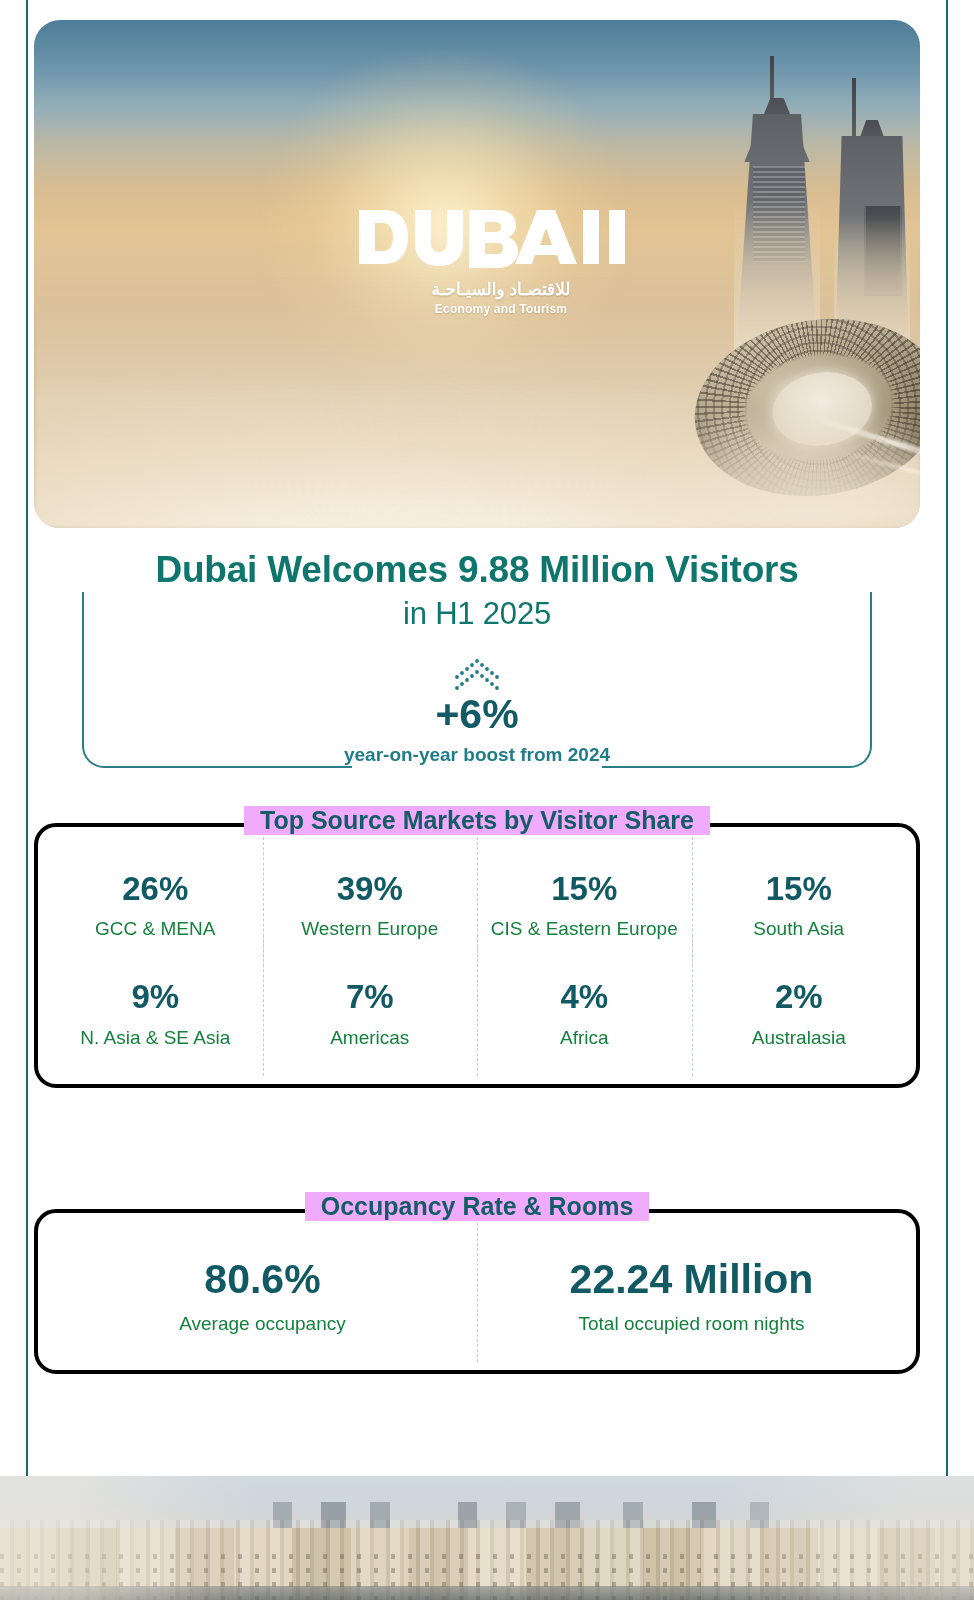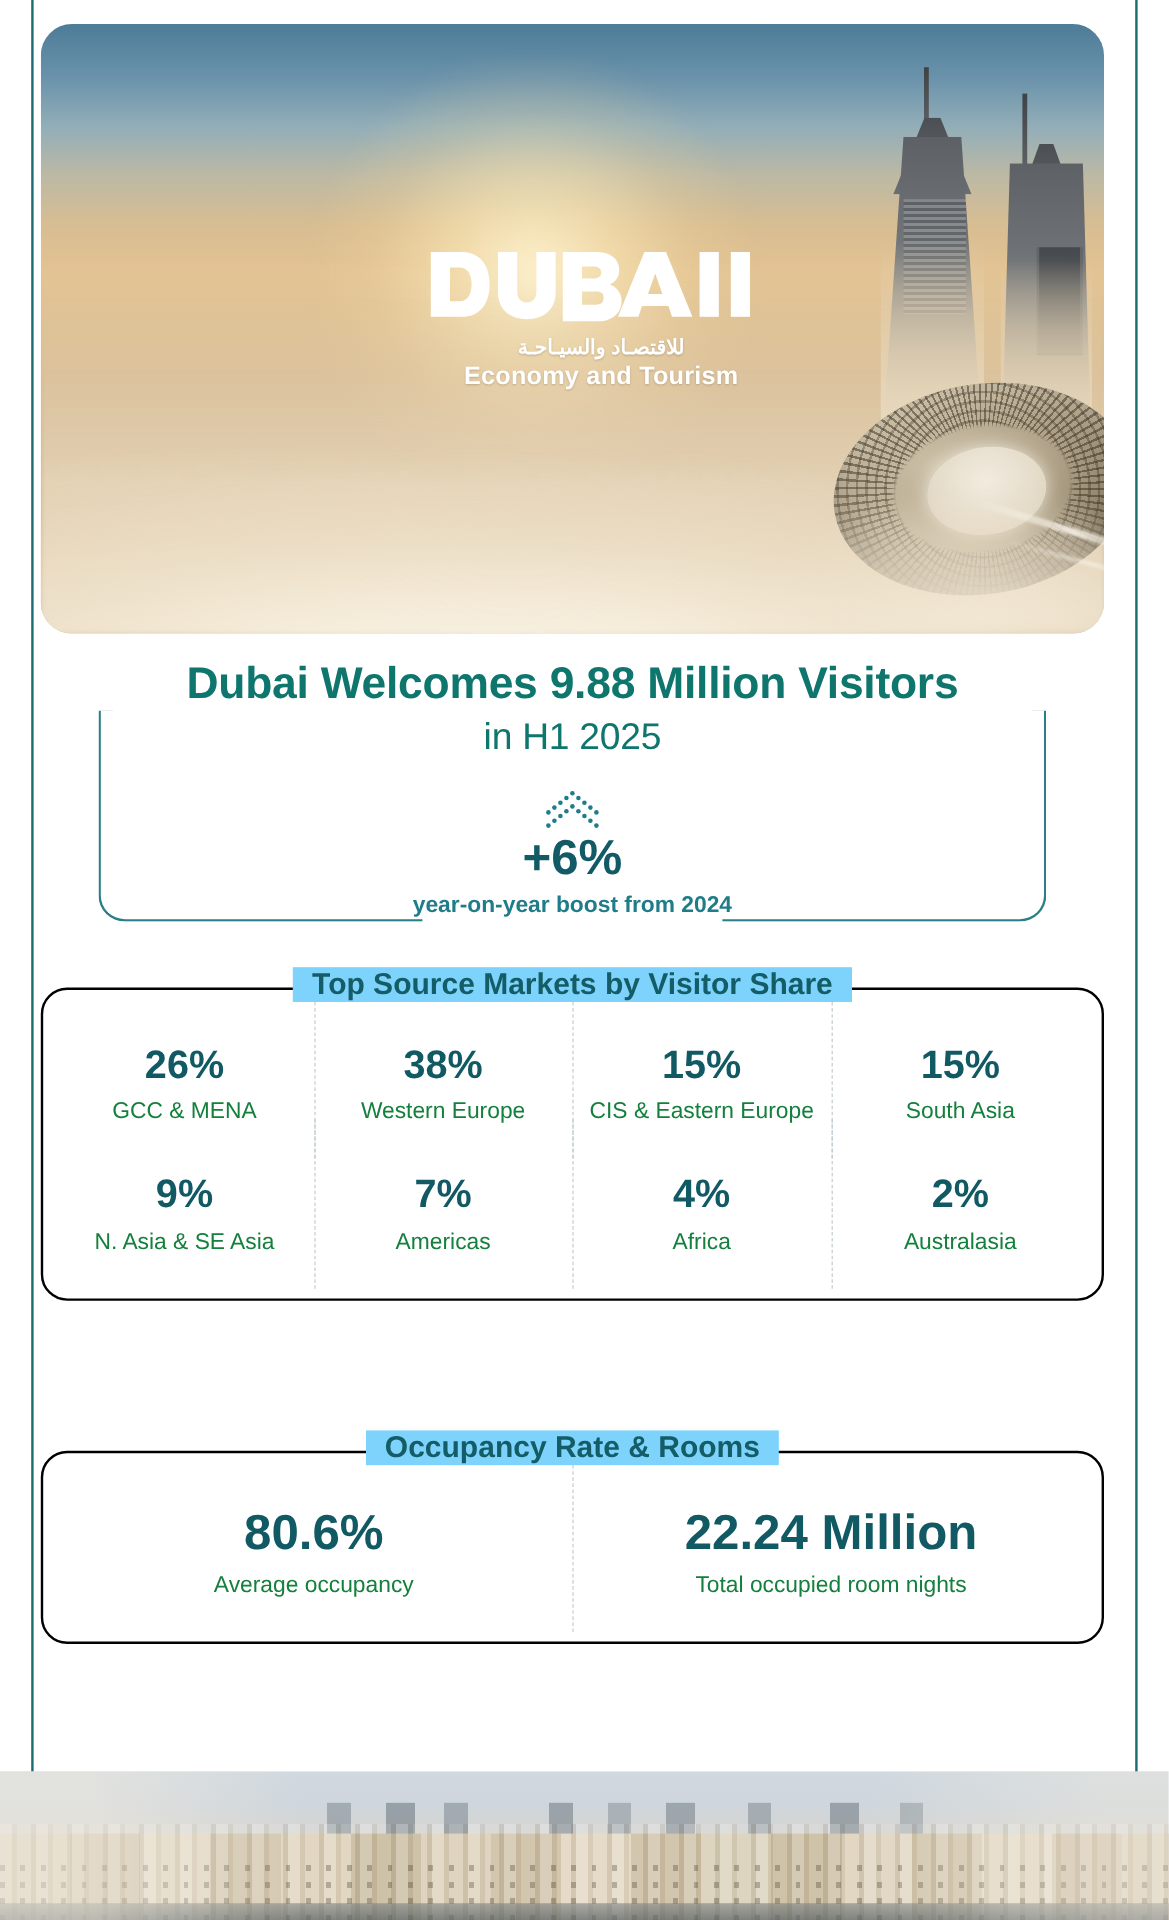--- a/index.html
+++ b/index.html
@@ -133,21 +133,21 @@
     position:absolute; left:0; right:0; top:186px; text-align:center; color:#ffffff;padding-left:48px;
   }
   .logo-mark{
     display:block; margin:0 auto; height:62px;
   }
   .logo-ar{
     font-size:17px; letter-spacing:1px; margin-top:11px; direction:rtl; font-weight:600;
     text-shadow:0 1px 2px rgba(0,0,0,.18);
   }
   .logo-en{
-    font-size:21px; font-weight:bold; letter-spacing:.2px; margin-top:2px;
+    font-size:12px; font-weight:bold; letter-spacing:.2px; margin-top:2px;
     text-shadow:0 1px 2px rgba(0,0,0,.18);
   }
 
   
   .title-wrap{ position:absolute; left:34px; top:548px; width:886px; }
   .title-bracket{
     position:absolute; left:48px; right:48px; top:44px; height:176px;
     border:2px solid #2a7e87; border-top:none;
     border-radius:0 0 22px 22px;
   }
@@ -170,26 +170,26 @@
   .boost-cap{
     margin-top:9px; font-size:19px; color:#1f7c89; font-weight:bold;
   }
 
   
   .section{ position:absolute; left:34px; width:886px; }
   .sec-markets{ top:806px; }
   .sec-occupancy{ top:1192px; }
   .sec-head{ position:relative; text-align:center; height:34px; z-index:2; }
   .sec-head-text{
-    display:inline-block; padding:0 16px; background:#7dd3fc;
+    display:inline-block; padding:0 16px; background:#f0abfc;
     font-size:25px; font-weight:bold; color:#145c66;
   }
   .sec-box{
     position:relative; margin-top:-17px;
-    border:2px solid #000000; border-radius:22px;
+    border:4px solid #000000; border-radius:22px;
     padding:34px 10px 22px;
   }
   .sec-box::before, .sec-box::after{
     content:""; position:absolute; top:-2px; height:2px; background:#ffffff;
   }
 
   .grid{ display:flex; width:100%; }
   .cell{
     flex:1 1 0; text-align:center; padding:10px 6px 12px;
     position:relative;
@@ -372,21 +372,21 @@
     <span class="sec-head-text">Top Source Markets by Visitor Share</span>
   </div>
   <div class="sec-box">
 
     <div class="grid row1">
       <div class="cell">
         <div class="cell-num">26%</div>
         <div class="cell-label">GCC &amp; MENA</div>
       </div>
       <div class="cell">
-        <div class="cell-num">38%</div>
+        <div class="cell-num">39%</div>
         <div class="cell-label">Western Europe</div>
       </div>
       <div class="cell">
         <div class="cell-num">15%</div>
         <div class="cell-label">CIS &amp; Eastern Europe</div>
       </div>
       <div class="cell">
         <div class="cell-num">15%</div>
         <div class="cell-label">South Asia</div>
       </div>

